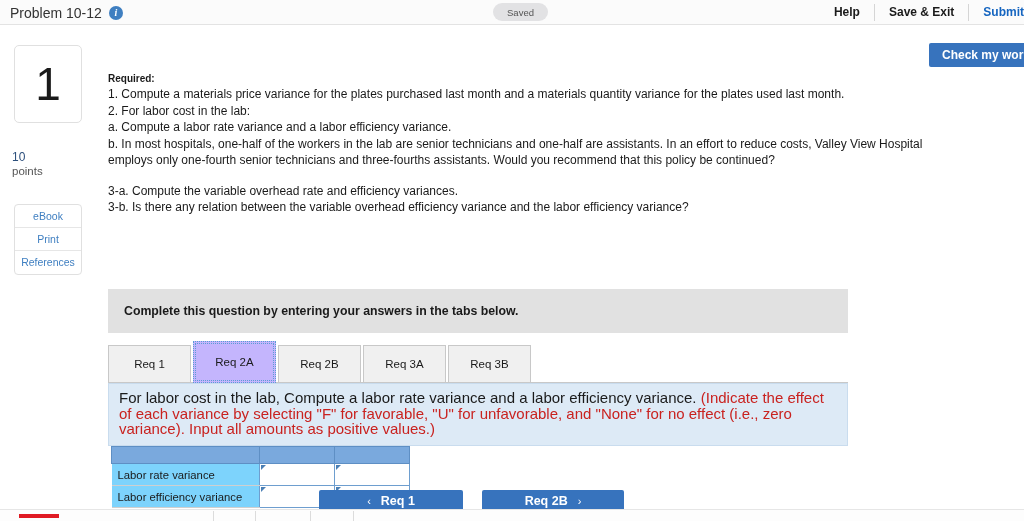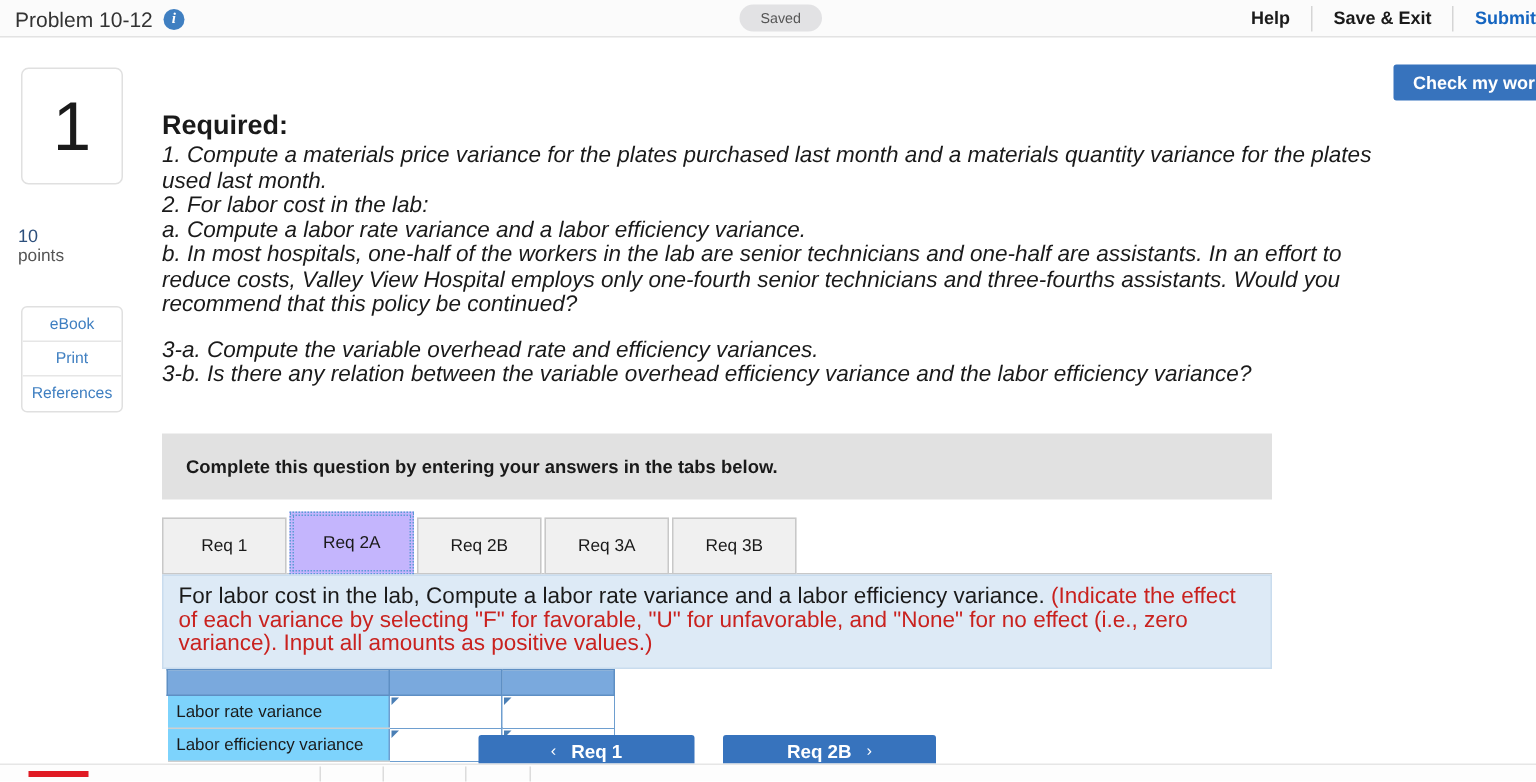--- a/index.html
+++ b/index.html
@@ -95,22 +95,22 @@
     text-align: center; font-size: 10.5px;
     color: #3f7fc1; cursor: pointer;
     border-bottom: 1px solid #e6e6e6;
   }
   .tool-btn:last-child { border-bottom: none; }
 
   
   .main { position: absolute; left: 108px; top: 25px; width: 916px; }
 
   .required-block { position: absolute; left: 0; top: 48px; width: 820px; }
-  .required-hdr { font-size: 18px; font-weight: bold; color: #1a1a1a; margin-bottom: 2px; }
-  .req-line { font-size: 15px; color: #1a1a1a; line-height: 16.5px; font-style: italic; }
+  .required-hdr { font-size: 10px; font-weight: bold; color: #1a1a1a; margin-bottom: 2px; }
+  .req-line { font-size: 12px; color: #1a1a1a; line-height: 16.5px; }
   .req-gap { height: 14px; }
 
   
   .complete-banner {
     position: absolute; left: 0; top: 264px;
     width: 740px; height: 44px;
     background: #e1e1e1;
     display: flex; align-items: center;
     padding-left: 16px;
   }

